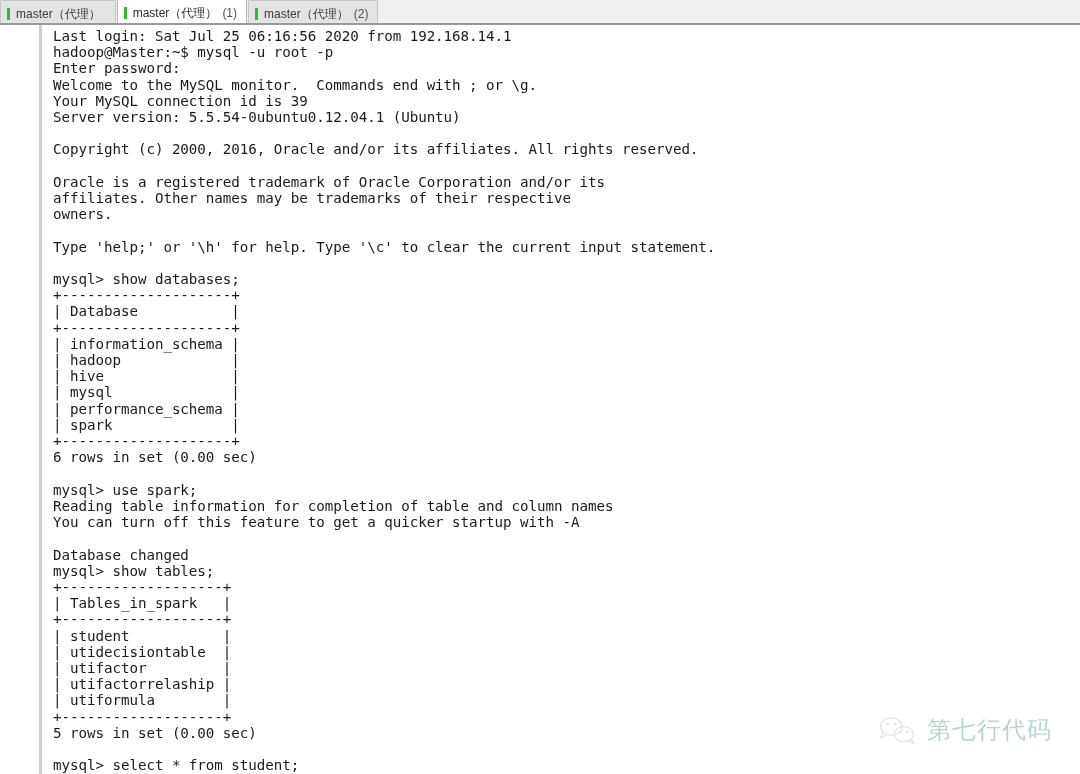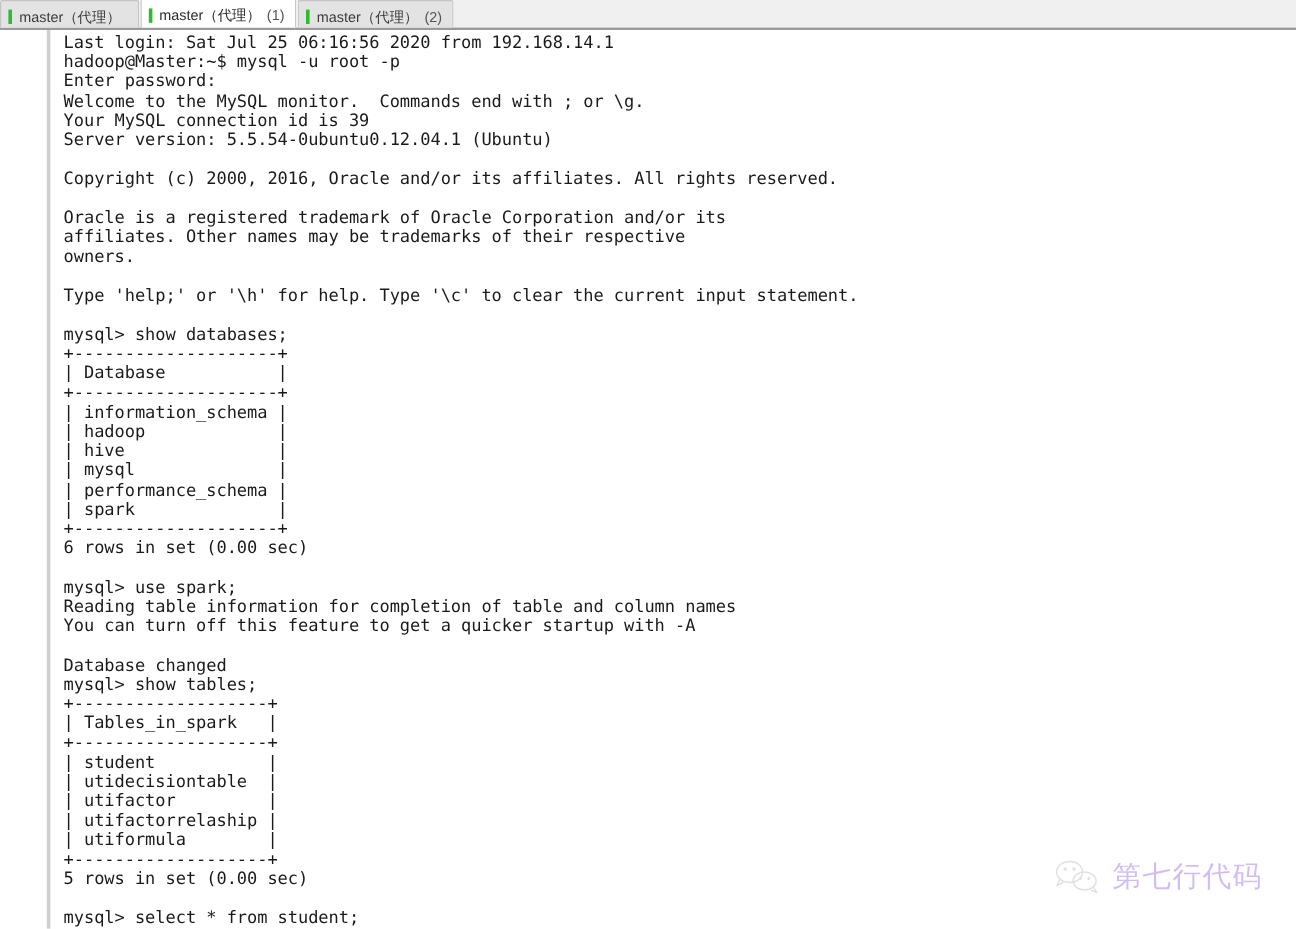--- a/index.html
+++ b/index.html
@@ -102,21 +102,21 @@
   }
   #watermark .wm-logo {
     width: 40px;
     height: 30px;
     margin-right: 9px;
     flex: none;
   }
   #watermark .wm-text {
     font-family: "DejaVu Sans", sans-serif;
     font-size: 24px;
-    color: #6d28d9;
+    color: #0f766e;
     letter-spacing: 1px;
     white-space: nowrap;
   }
 </style>
 </head>
 <body>
 
 <div id="tab-bar">
 
   <div class="tab">

